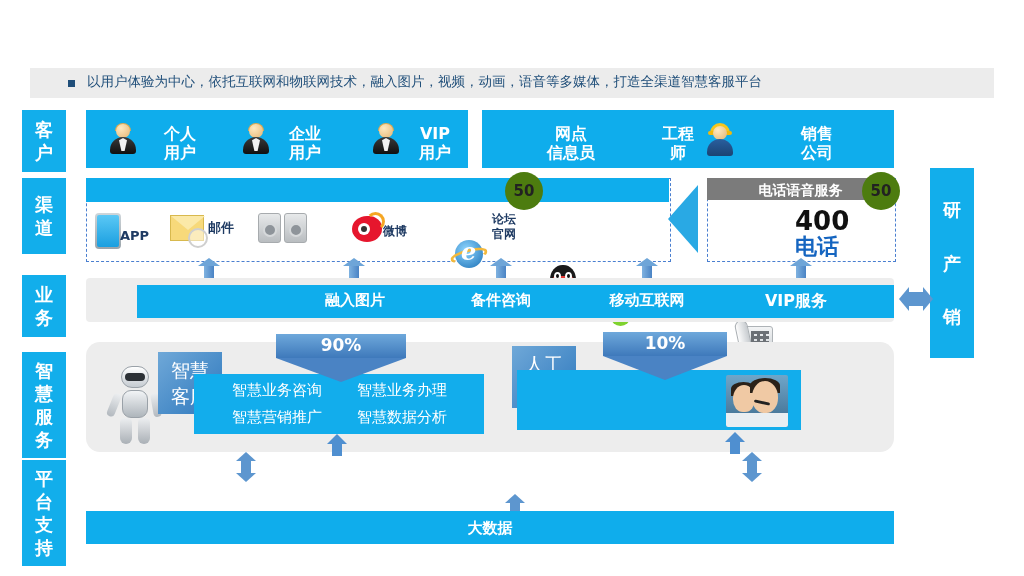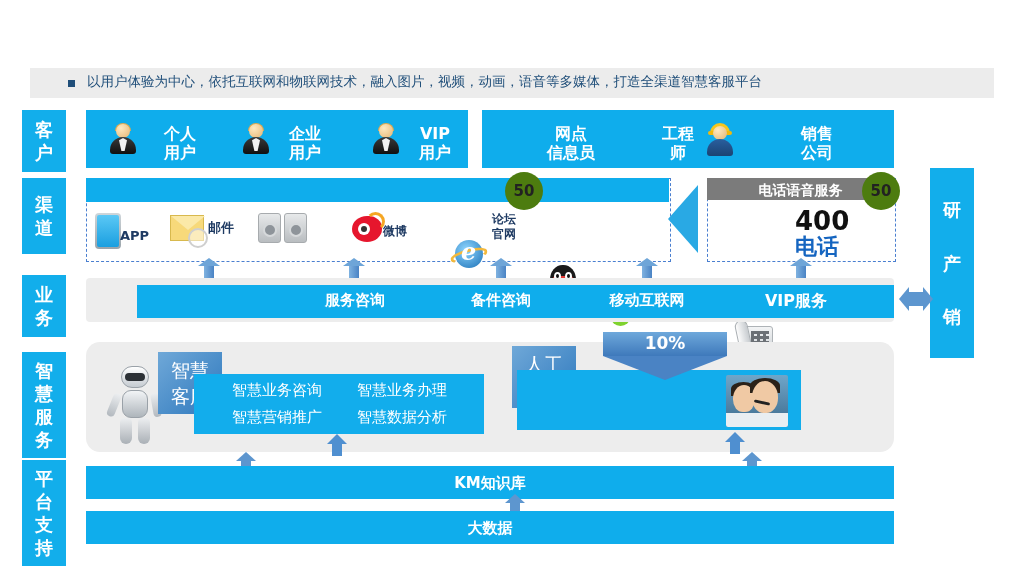--- a/index.html
+++ b/index.html
@@ -362,21 +362,21 @@
     </div>
   <div class="updown" style="left:790px;top:258px;width:22px;height:32px;">
       <div class="shaft"></div>
       <div class="up"></div>
       <div class="dn"></div>
     </div>
 
   <div class="roundpanel" style="left:86px;top:278px;width:808px;height:44px;border-radius:4px;"></div>
   <div class="band" style="left:137px;top:285px;width:757px;height:33px;"></div>
 
-  <div class="band-label" style="left:290px;top:291px;width:130px;font-size:15px;">服务咨询</div>
+  <div class="band-label" style="left:290px;top:291px;width:130px;font-size:15px;">融入图片</div>
   <div class="band-label" style="left:436px;top:291px;width:130px;font-size:15px;">备件咨询</div>
   <div class="band-label" style="left:582px;top:291px;width:130px;font-size:15px;">移动互联网</div>
   <div class="band-label" style="left:731px;top:291px;width:130px;font-size:16px;">VIP服务</div>
 
   <div class="leftright" style="left:899px;top:287px;width:34px;height:24px;">
     <div class="shaft"></div>
       <div class="l"></div>
       <div class="r"></div>
   </div>
 
@@ -396,20 +396,25 @@
     <span>智慧</span>
     <span>客服</span>
   </div>
 
   <div class="bluebox" style="left:194px;top:374px;width:290px;height:60px;"></div>
   <div class="servitem" style="left:232px;top:381px;">智慧业务咨询</div>
   <div class="servitem" style="left:357px;top:381px;">智慧业务办理</div>
   <div class="servitem" style="left:232px;top:408px;text-align:center;">智慧营销推广</div>
   <div class="servitem" style="left:357px;top:408px;">智慧数据分析</div>
 
+  <div class="pctArrow" style="left:276px;top:334px;width:130px;height:48px;--w:130px;">
+    <div class="bar"></div>
+      <div class="tip"></div>
+    <span>90%</span>
+  </div>
 
   <div class="gradlabel" style="left:512px;top:346px;width:64px;height:62px;flex-direction:column;">
     <span>人工</span>
     <span>客服</span>
   </div>
 
   <div class="bluebox" style="left:517px;top:370px;width:284px;height:60px;"></div>
   <div class="agents" style="left:726px;top:375px;">
     <div class="h1"></div>
       <div class="f1"></div>
@@ -438,23 +443,20 @@
       <div class="shaft"></div>
       <div class="up"></div>
       <div class="dn"></div>
     </div>
   <div class="updownSolid" style="left:742px;top:452px;width:20px;height:30px;">
       <div class="shaft"></div>
       <div class="up"></div>
       <div class="dn"></div>
     </div>
 
-  <div class="band" style="left:86px;top:466px;width:808px;height:33px;">
-    <div class="bar-label" style="top:8px;">KM知识库</div>
-  </div>
 
   <div class="updownSolid" style="left:505px;top:494px;width:20px;height:28px;">
       <div class="shaft"></div>
       <div class="up"></div>
       <div class="dn"></div>
     </div>
 
   <div class="band" style="left:86px;top:511px;width:808px;height:33px;">
     <div class="bar-label" style="top:8px;">大数据</div>
   </div>

